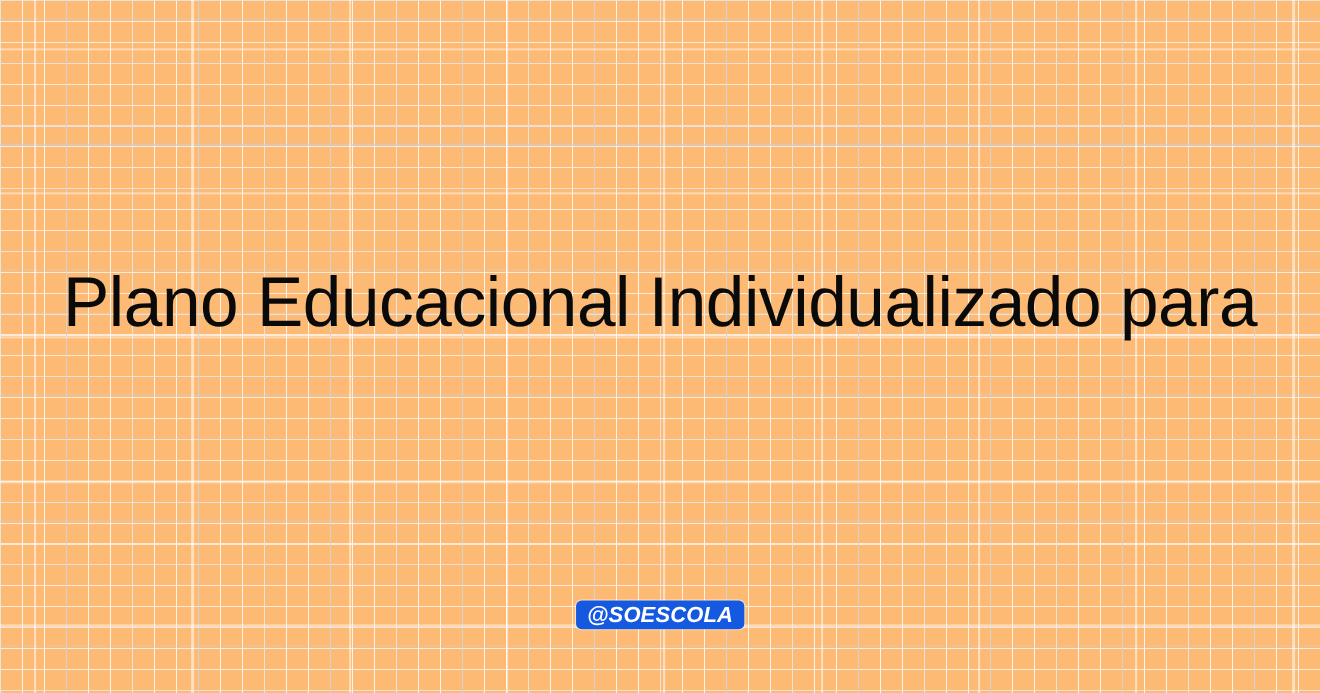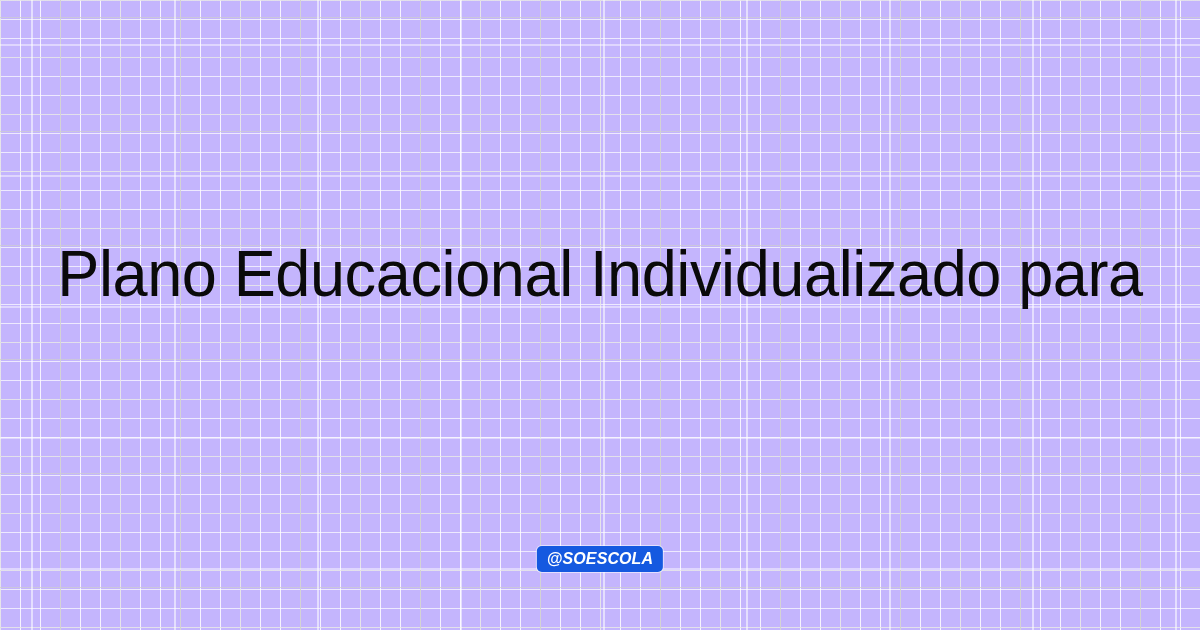--- a/index.html
+++ b/index.html
@@ -10,21 +10,21 @@
     width: 1200px;
     height: 630px;
     overflow: hidden;
     font-family: "Liberation Sans", sans-serif;
   }
 
   #canvas {
     position: relative;
     width: 1200px;
     height: 630px;
-    background-color: #c4b5fd;
+    background-color: #fdba74;
     overflow: hidden;
   }
 
   
   .grid-layer {
     position: absolute;
     inset: 0;
     pointer-events: none;
   }
 
@@ -109,21 +109,21 @@
     justify-content: center;
     height: 26px;
     padding: 0 10px;
     background: #1559e0;
     border-radius: 5px;
     box-shadow: 0 0 0 1px rgba(255,255,255,0.55);
   }
   #watermark-badge .wm-text {
     color: #ffffff;
     font-family: "Liberation Sans", sans-serif;
-    font-size: 16px;
+    font-size: 20px;
     font-weight: 700;
     font-style: italic;
     letter-spacing: 0.1px;
     line-height: 1;
     white-space: nowrap;
   }
 </style>
 </head>
 <body>
 

